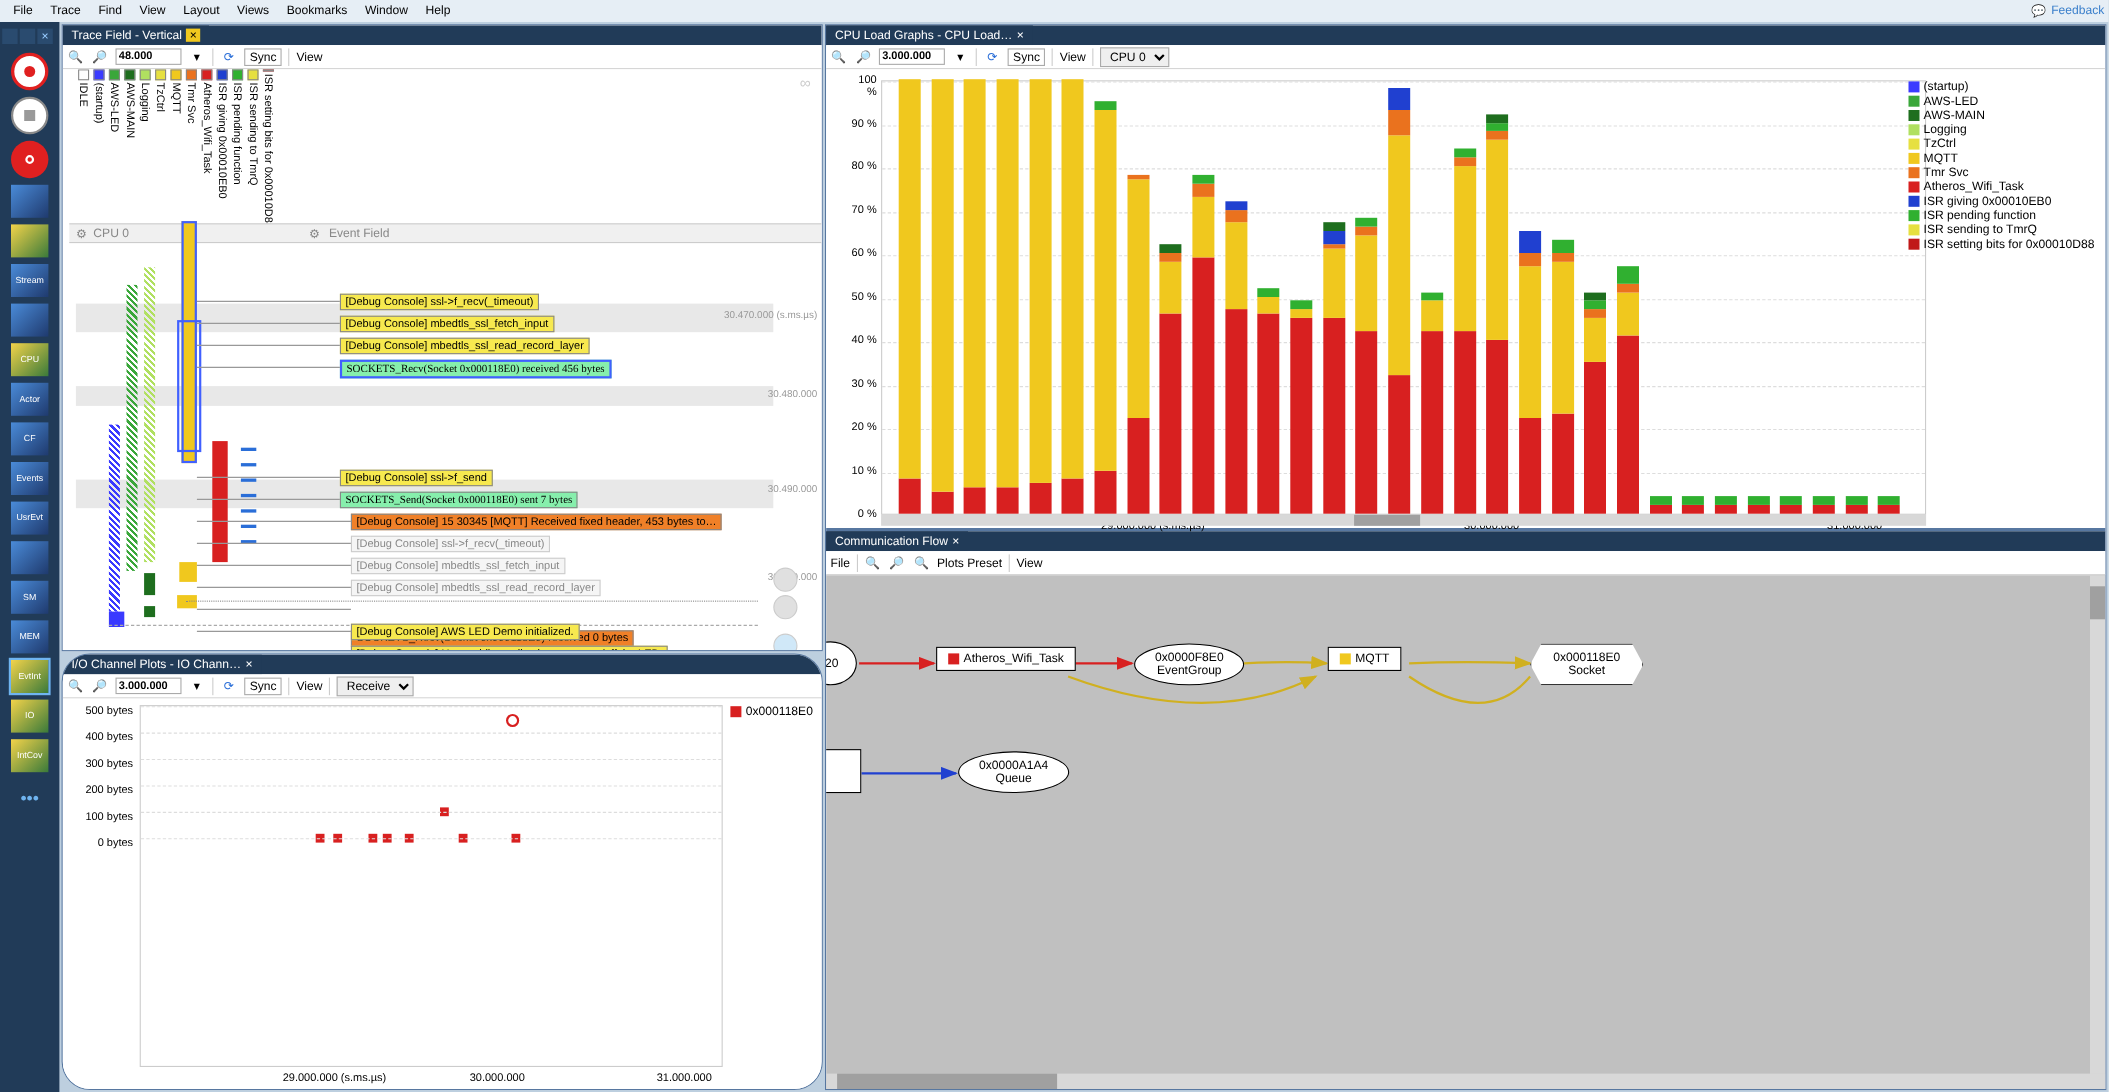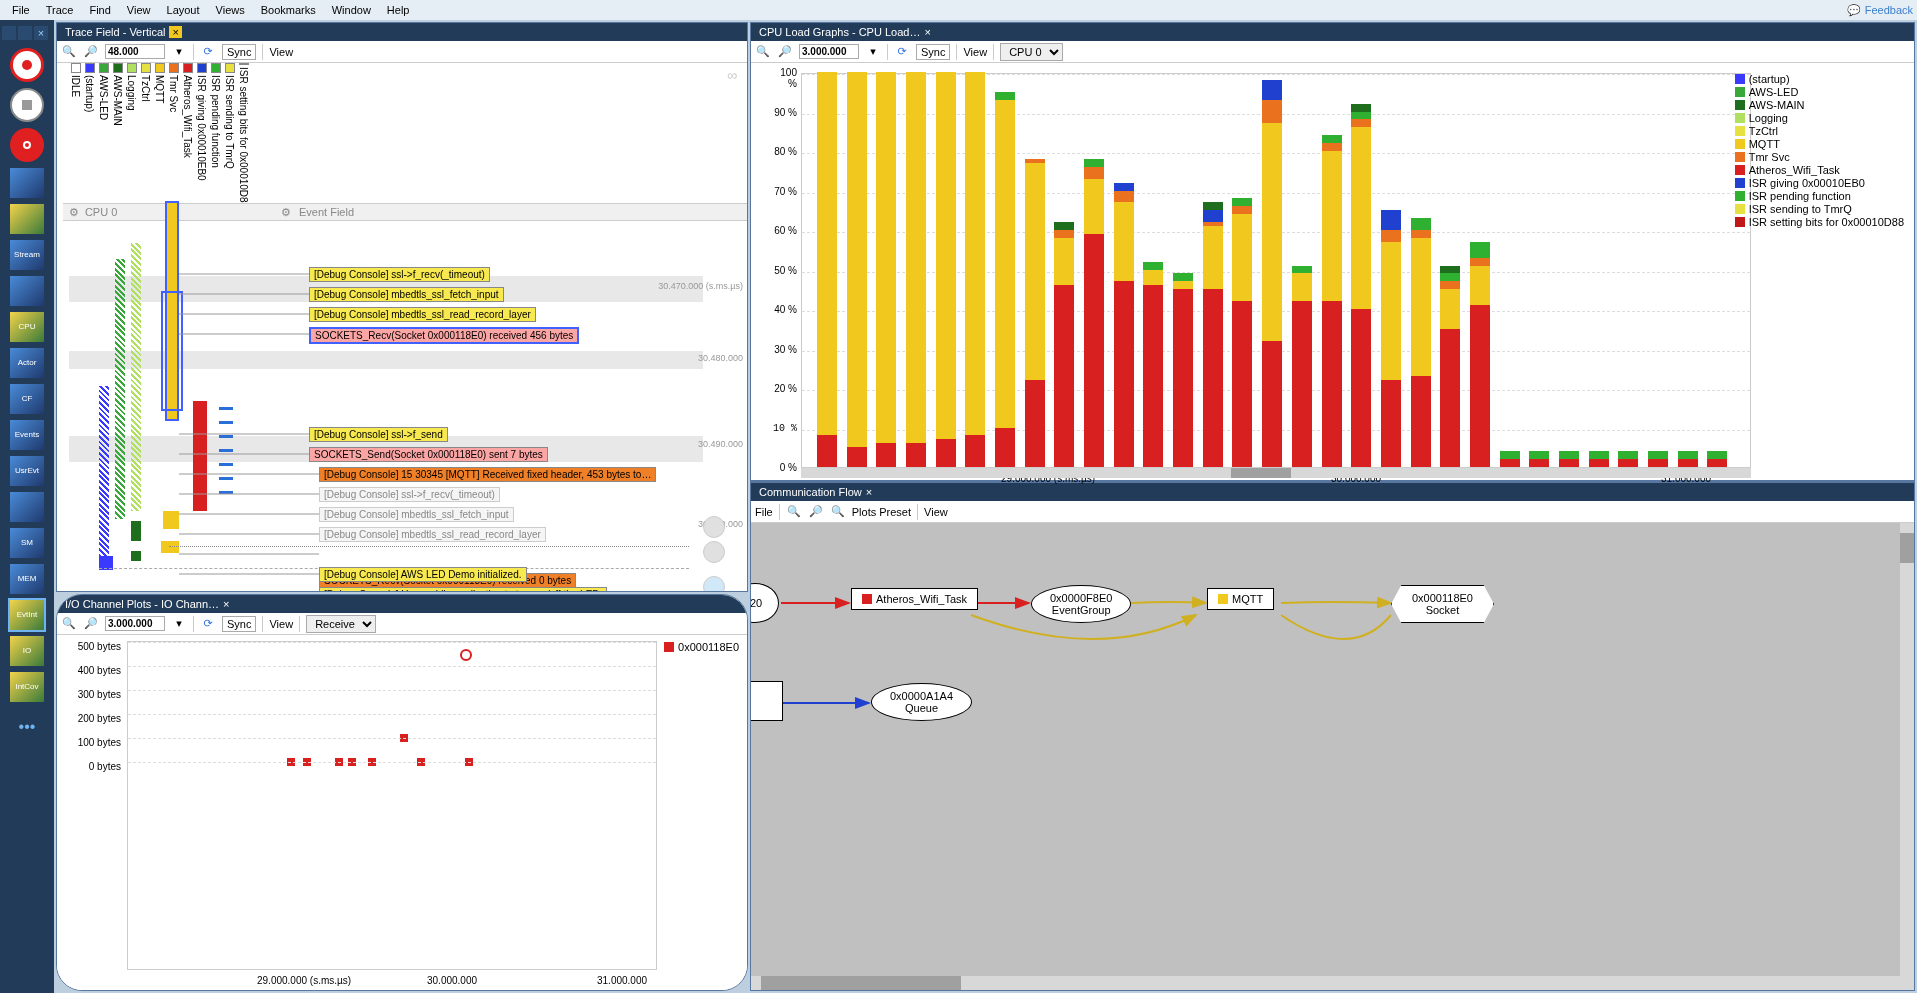--- a/index.html
+++ b/index.html
@@ -38,21 +38,21 @@
 .trace-lanes-header { position: absolute; top: 0; left: 12px; display: flex; gap: 1px; }
 .lane-head { width: 13px; height: 130px; display: flex; flex-direction: column; align-items: center; }
 .lane-head .sw { width: 10px; height: 10px; }
 .lane-head .lbl { writing-mode: vertical-rl; font-size: 10px; margin-top: 2px; white-space: nowrap; }
 .trace-section-header { position: absolute; left: 6px; right: 0; height: 18px; background: #f0f0f0; border-top: 1px solid #ccc; border-bottom: 1px solid #ccc; display: flex; align-items: center; gap: 6px; padding-left: 6px; color: #888; font-size: 10px; }
 .trace-canvas { position: absolute; top: 158px; left: 12px; right: 0; bottom: 0; }
 .time-band { position: absolute; left: 0; right: 44px; height: 26px; background: #e8e8e8; }
 .time-label { position: absolute; right: 4px; font-size: 9px; color: #999; }
 .evt-box { position: absolute; border: 1px solid #888; padding: 1px 4px; font-size: 10px; white-space: nowrap; }
 .evt-yellow { background: #f7e94f; }
-.evt-white { background: #fca5a5; }
+.evt-white { background: #86efac; font-family: Liberation Serif, serif; }
 .evt-blue-border { border: 2px solid #4060ff; }
 .evt-orange { background: #f08028; color: #000; }
 .evt-gray { background: #f5f5f5; color: #888; border-color: #ccc; }
 .lane-block { position: absolute; }
 .dotted-line { position: absolute; border-top: 1px dotted #888; }
 .circle-btn { position: absolute; width: 22px; height: 22px; border-radius: 50%; background: #e0e0e0; border: 1px solid #ccc; }
 .plus-btn { background: #d0e8f8; }
 
 .chart-body { flex: 1; position: relative; background: #fff; padding: 8px; }
 .chart-area { position: absolute; top: 10px; left: 50px; width: 950px; height: 395px; border: 1px solid #ccc; }
@@ -353,21 +353,21 @@
             <span class="tb-icon" style="color:#2a6ed8;">⟳</span>
             <span class="tb-sync">Sync</span>
             <span class="tb-divider"></span>
             <span class="tb-label">View</span>
             <span class="tb-divider"></span>
             <select class="tb-select"><option>CPU 0</option></select>
           </div>
           <div class="chart-body">
             <div class="y-axis" id="cpu-y-axis">
                 <div class="y-tick" style="top: 389px;">0 %</div>
-                <div class="y-tick" style="top: 349.5px; font-family: Liberation Mono, monospace;">10 %</div>
+                <div class="y-tick" style="top: 349.5px;">10 %</div>
                 <div class="y-tick" style="top: 310px;">20 %</div>
                 <div class="y-tick" style="top: 270.5px;">30 %</div>
                 <div class="y-tick" style="top: 231px;">40 %</div>
                 <div class="y-tick" style="top: 191.5px;">50 %</div>
                 <div class="y-tick" style="top: 152px;">60 %</div>
                 <div class="y-tick" style="top: 112.5px;">70 %</div>
                 <div class="y-tick" style="top: 73px;">80 %</div>
                 <div class="y-tick" style="top: 33.5px;">90 %</div>
                 <div class="y-tick" style="top: -6px;">100 %</div>
               </div>

